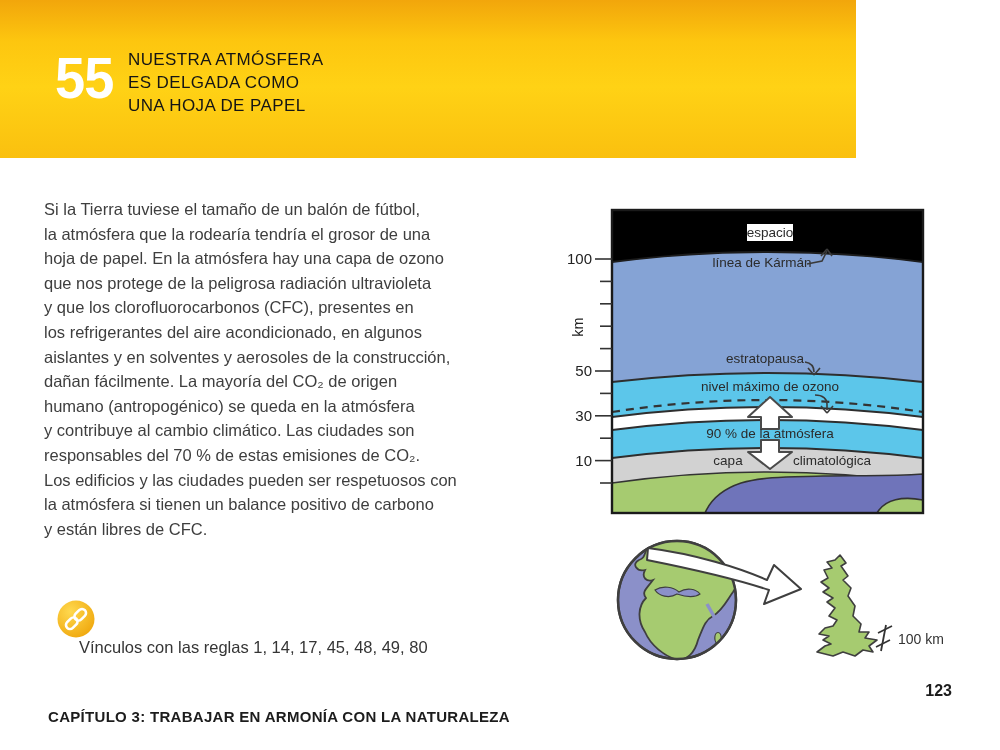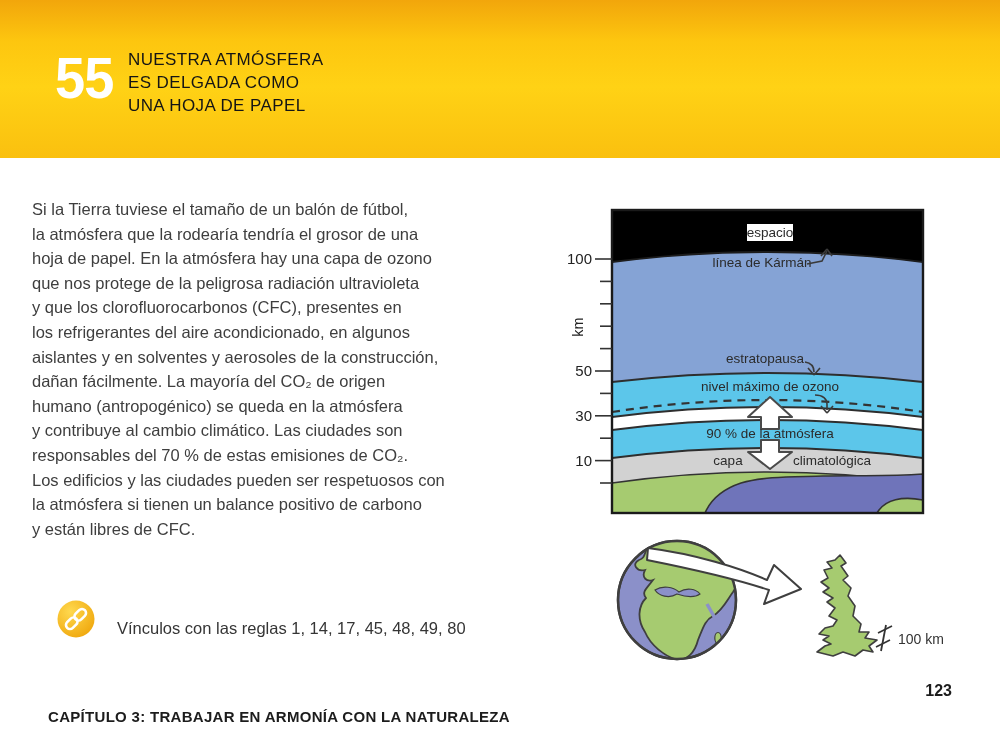--- a/index.html
+++ b/index.html
@@ -1,32 +1,32 @@
 <!DOCTYPE html>
 <html><head>
 <meta charset="utf-8">
 <style>
   html,body{margin:0;padding:0;}
   body{background:#ffffff;font-family:"Liberation Sans","DejaVu Sans",sans-serif;}
   .page{position:relative;width:1000px;height:750px;background:#ffffff;overflow:hidden;}
 
   
-  .header{position:absolute;left:0;top:0;width:1000px;height:158px;
+  .header{position:absolute;left:0;top:0;width:856px;height:158px;
     background:linear-gradient(180deg,#f2a60b 0%,#fdc60f 26%,#ffd215 55%,#fac00f 100%);}
   .rule-number{position:absolute;left:55px;top:50px;font-size:57px;font-weight:700;
     color:#ffffff;letter-spacing:-1px;line-height:1;transform:scaleX(.95);transform-origin:left top;}
   .rule-title{position:absolute;left:128px;top:48px;font-size:17px;font-weight:400;
     color:#151515;line-height:23px;letter-spacing:.4px;white-space:pre-line;}
 
   
-  .body-text{position:absolute;left:32px;top:197px;width:490px;font-size:16.5px;
+  .body-text{position:absolute;left:44px;top:197px;width:490px;font-size:16.5px;
     line-height:24.6px;color:#3e3e3e;white-space:pre-line;}
 
   
-  .links-row{position:absolute;left:57px;top:600px;display:flex;align-items:flex-end;}
+  .links-row{position:absolute;left:57px;top:600px;display:flex;align-items:flex-start;flex-direction:column;}
   .link-badge{width:38px;height:38px;}
   .links-text{margin-left:22px;font-size:16.5px;color:#353535;}
 
   
   .footer-chapter{position:absolute;left:48px;top:708px;font-size:15px;font-weight:700;
     color:#1c1c1c;letter-spacing:.3px;}
   .footer-page{position:absolute;right:48px;top:682px;font-size:16px;font-weight:700;color:#1c1c1c;}
 
   
   .diagram-svg{position:absolute;left:555px;top:200px;}

